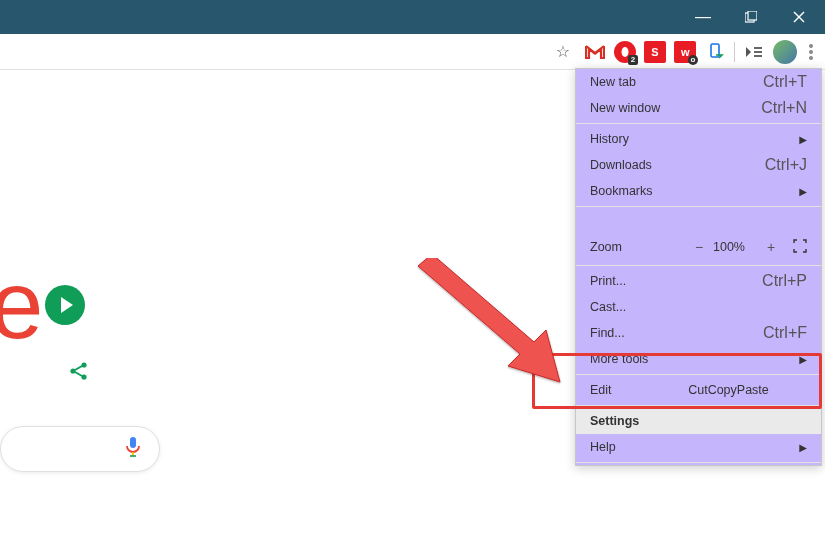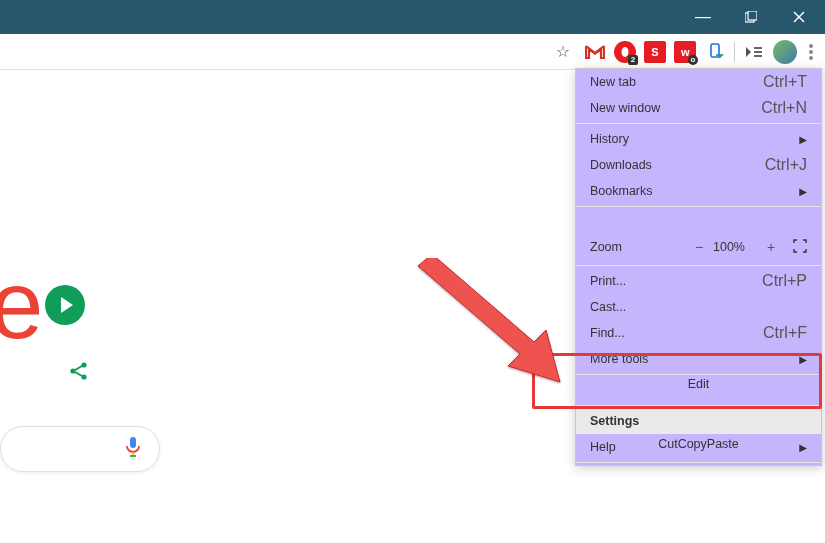--- a/index.html
+++ b/index.html
@@ -34,23 +34,23 @@
   .menu-row.hover { background:#eaeaea;font-weight:bold; }
   .menu-sep { height:1px; background:#e2e2e2; margin:2px 0; }
   .shortcut { color:#555; font-size:16px; }
   .submenu-arrow { font-size:10px; color:#333; }
   .zoom-row { display:flex; align-items:center; height:32px; padding:0 14px;margin-top:24px; }
   .zoom-label { flex:0 0 auto; }
   .zoom-controls { flex:1; display:flex; align-items:center; justify-content:flex-end; gap:0; }
   .zoom-btn { width:28px; text-align:center; font-size:14px; color:#555; cursor:pointer; }
   .zoom-val { width:44px; text-align:left; }
   .fs-icon { width:22px; text-align:right; }
-  .edit-row { display:flex; align-items:center; height:26px; padding:0 14px;flex-direction:column; }
+  .edit-row { display:flex; align-items:center; height:26px; padding:0 14px; }
   .edit-label { flex:0 0 60px; }
-  .edit-actions { flex:1; display:flex; justify-content:flex-start; }
+  .edit-actions { flex:1; display:flex; justify-content:center; }
   .edit-actions span { cursor:pointer; }
   .highlight-box { position:absolute; right:3px; top:353px; width:290px; height:56px; border:3px solid #e53935; border-radius:2px; pointer-events:none; z-index:5; }
   .arrow { position:absolute; left:410px; top:258px; width:160px; height:130px; pointer-events:none; z-index:6; }
 </style>
 </head>
 <body>
 
 <div class="titlebar">
   <div class="winbtn">
       <span>—</span>

